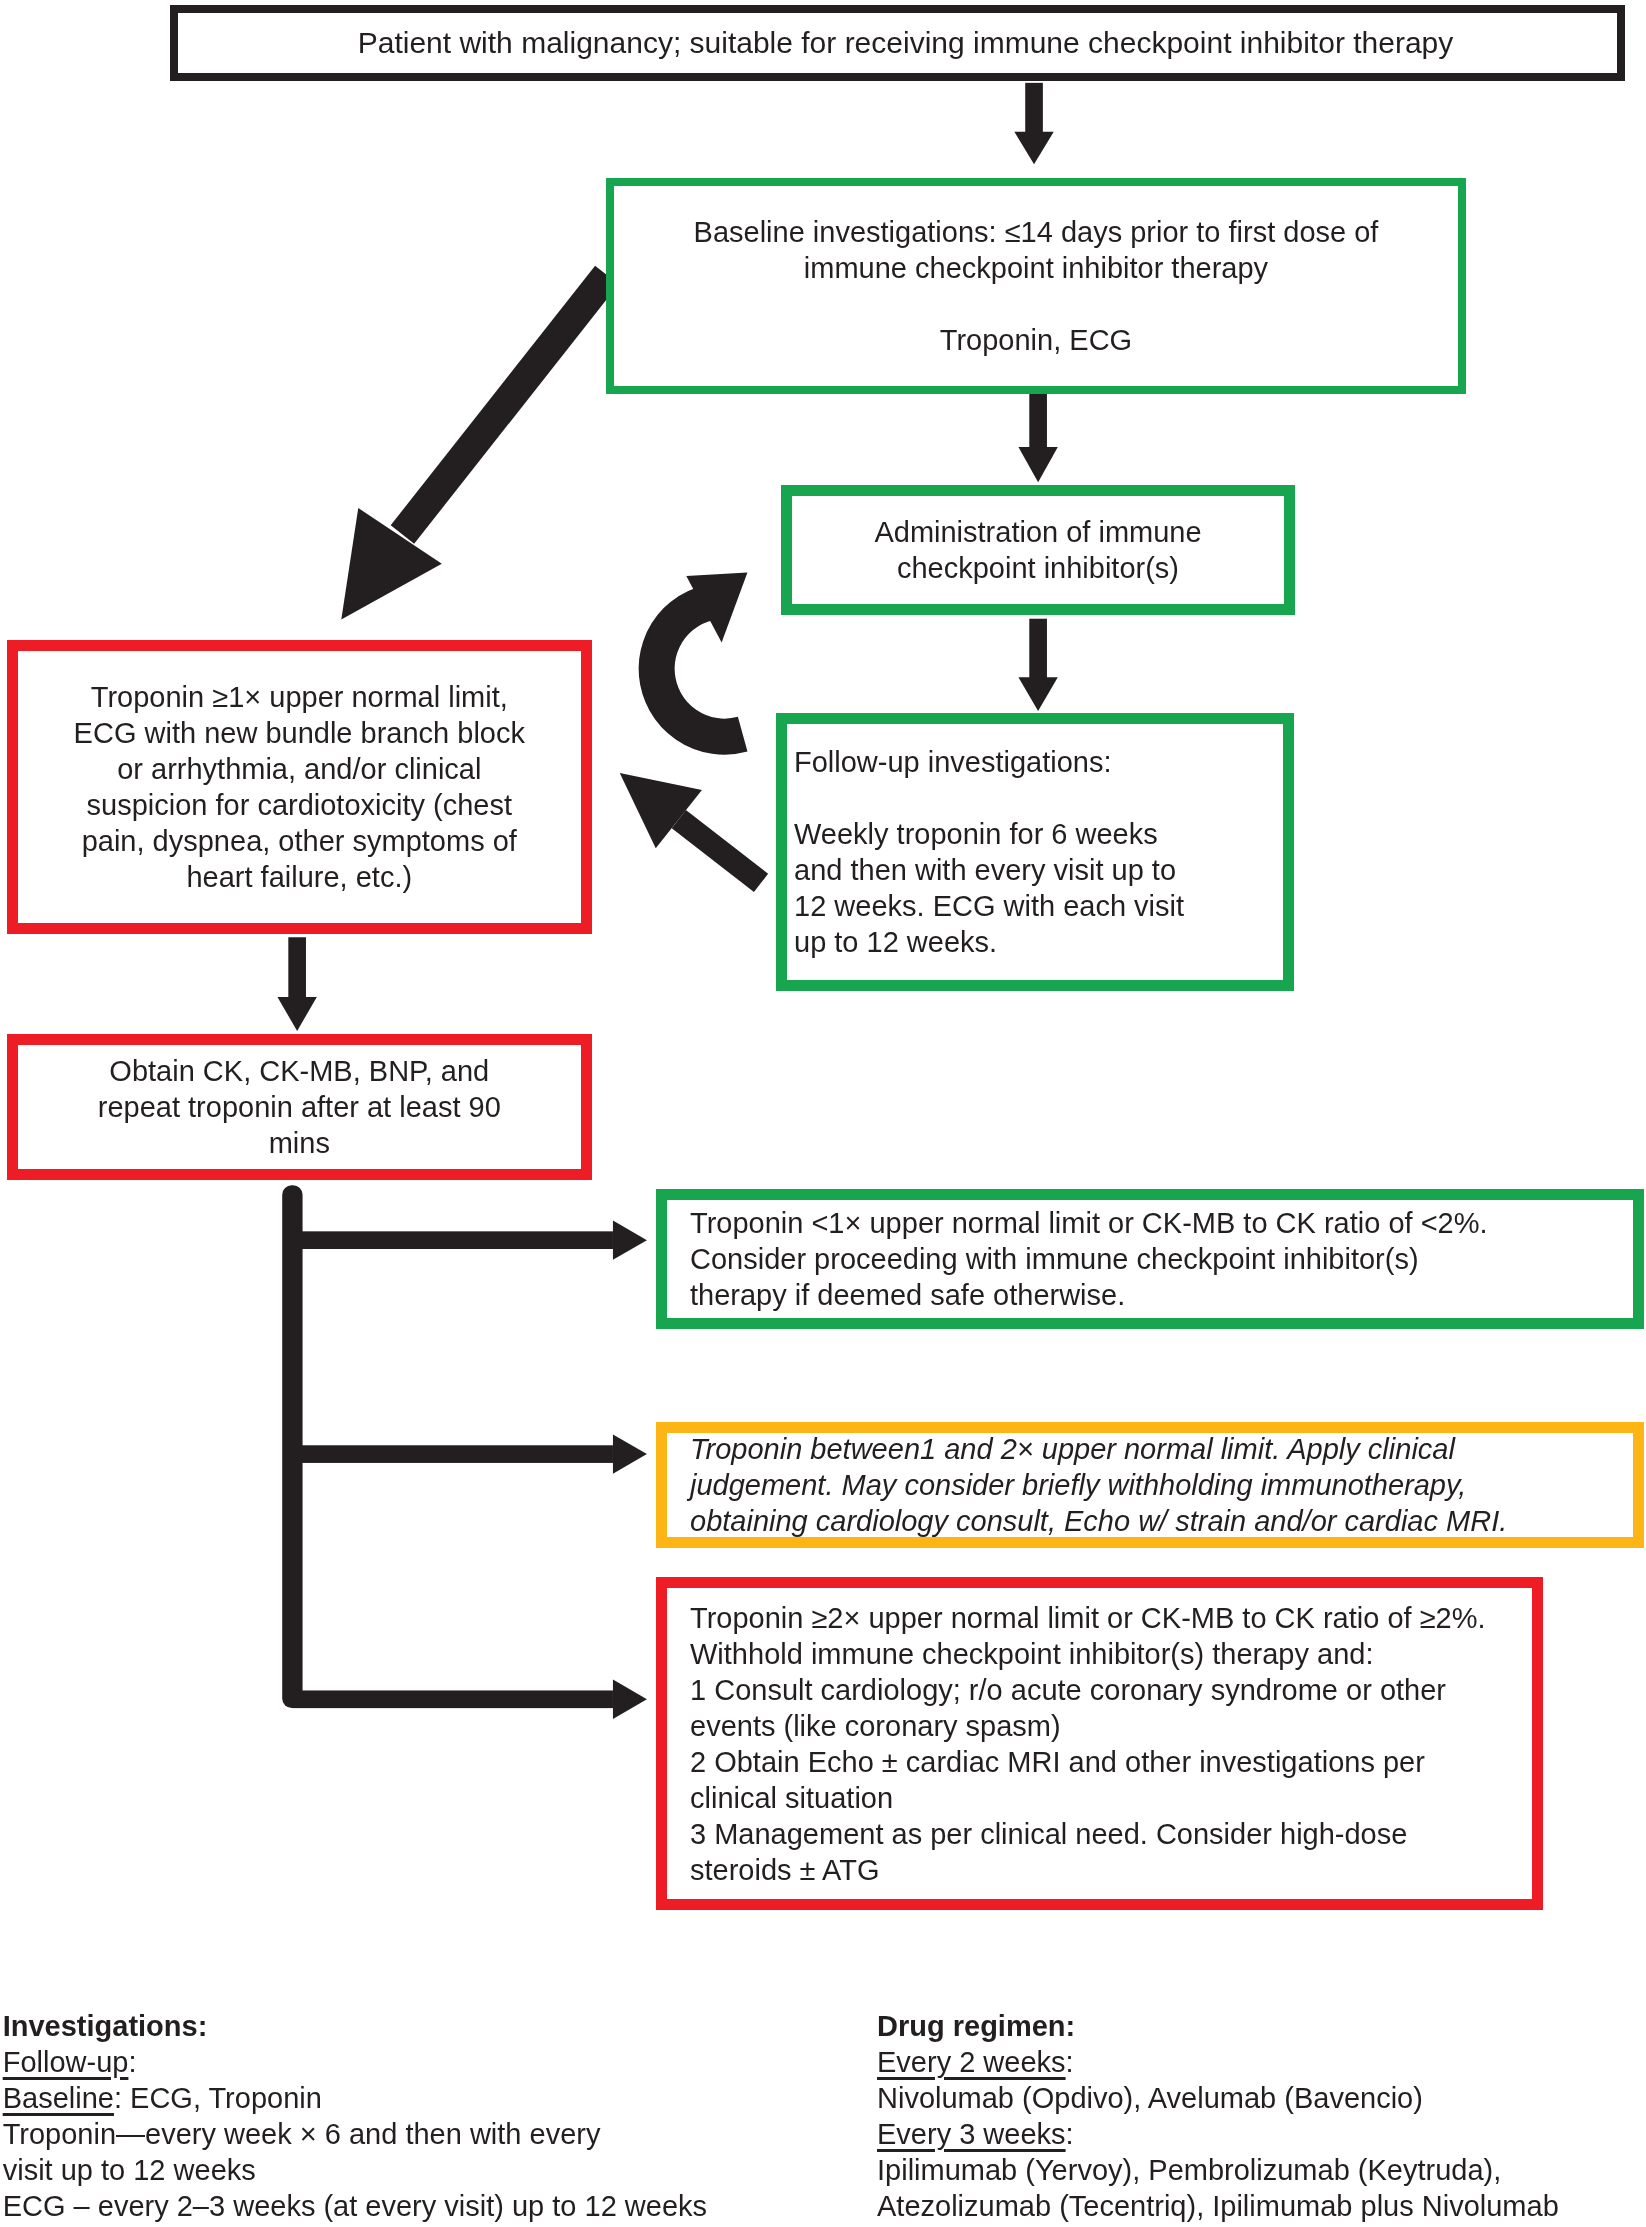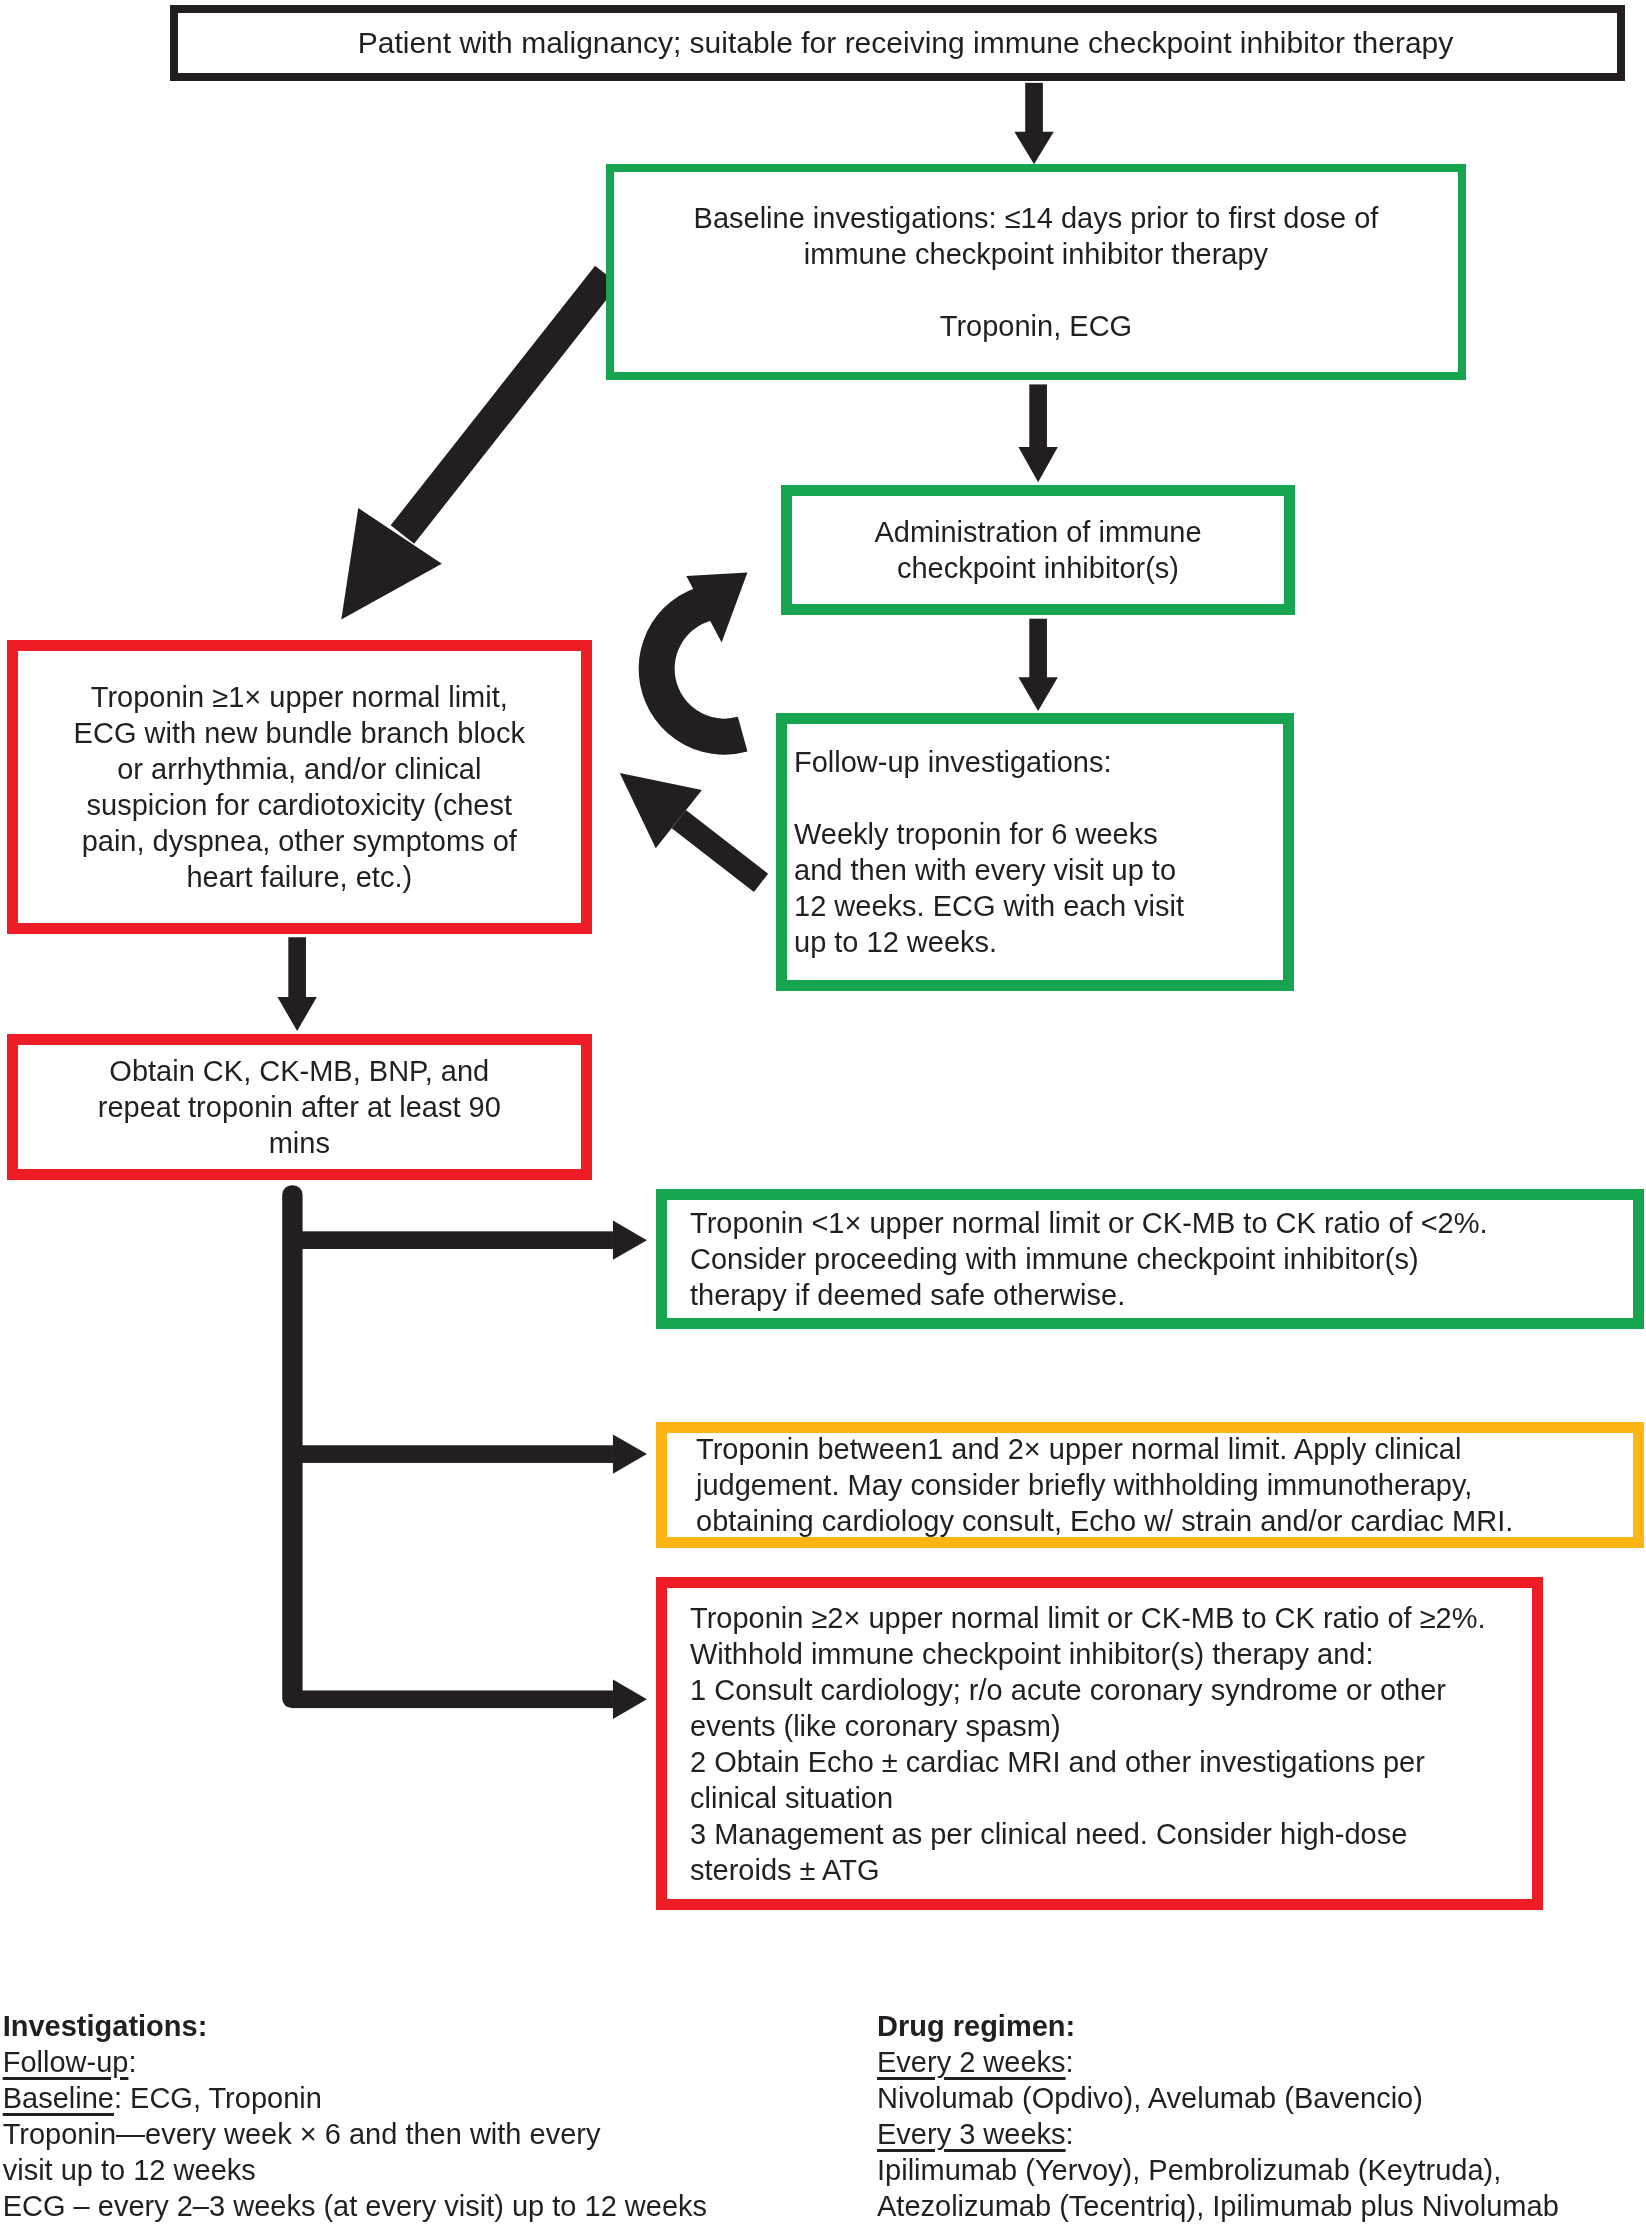--- a/index.html
+++ b/index.html
@@ -25,21 +25,21 @@
     white-space:pre;
     font-size:29px;
     line-height:36px;
     color:#231f20;
   }
   .center .txt{text-align:center;}
   .left{justify-content:flex-start;}
   .left .txt{text-align:left;}
   .b-black {border:8.2px solid #231f20;}
   .b-green {border:11px solid #17a54f;}
-  .b-green-thin {border:8.2px solid #17a54f;}
+  .b-green-thin {border:8.2px solid #17a54f;margin-top:14px;}
   .b-red   {border:11px solid #ee1c25;}
   .b-yellow{border:11.5px solid #fdb515;}
   #node-patient .txt{font-size:30px;margin-left:16px;}
   
   .legend-col{position:absolute;z-index:1;font-size:29px;line-height:36px;}
   .legend-line{white-space:pre;}
   .legend-line .b{font-weight:bold;}
   .legend-line .u{text-decoration:underline;text-decoration-thickness:3.4px;text-underline-offset:5.4px;}
 </style>
 </head>
@@ -142,21 +142,21 @@
 repeat troponin after at least 90
 mins</div>
   </div>
 
   <div class="node left b-green" id="node-outcome-low" style="left:656px;top:1189px;width:988px;height:140px;padding-left:23px;">
     <div class="txt">Troponin &lt;1× upper normal limit or CK-MB to CK ratio of &lt;2%.
 Consider proceeding with immune checkpoint inhibitor(s)
 therapy if deemed safe otherwise.</div>
   </div>
 
-  <div class="node left b-yellow" id="node-outcome-intermediate" style="left:656px;top:1422px;width:988px;height:126px;padding-left:29px;">
+  <div class="node left b-yellow" id="node-outcome-intermediate" style="left:656px;top:1422px;width:988px;height:126px;padding-left:23px;font-style:italic;">
     <div class="txt">Troponin between1 and 2× upper normal limit. Apply clinical
 judgement. May consider briefly withholding immunotherapy,
 obtaining cardiology consult, Echo w/ strain and/or cardiac MRI.</div>
   </div>
 
   <div class="node left b-red" id="node-outcome-high" style="left:656px;top:1577px;width:887px;height:333px;padding-left:23px;">
     <div class="txt">Troponin ≥2× upper normal limit or CK-MB to CK ratio of ≥2%.
 Withhold immune checkpoint inhibitor(s) therapy and:
 1 Consult cardiology; r/o acute coronary syndrome or other
 events (like coronary spasm)

